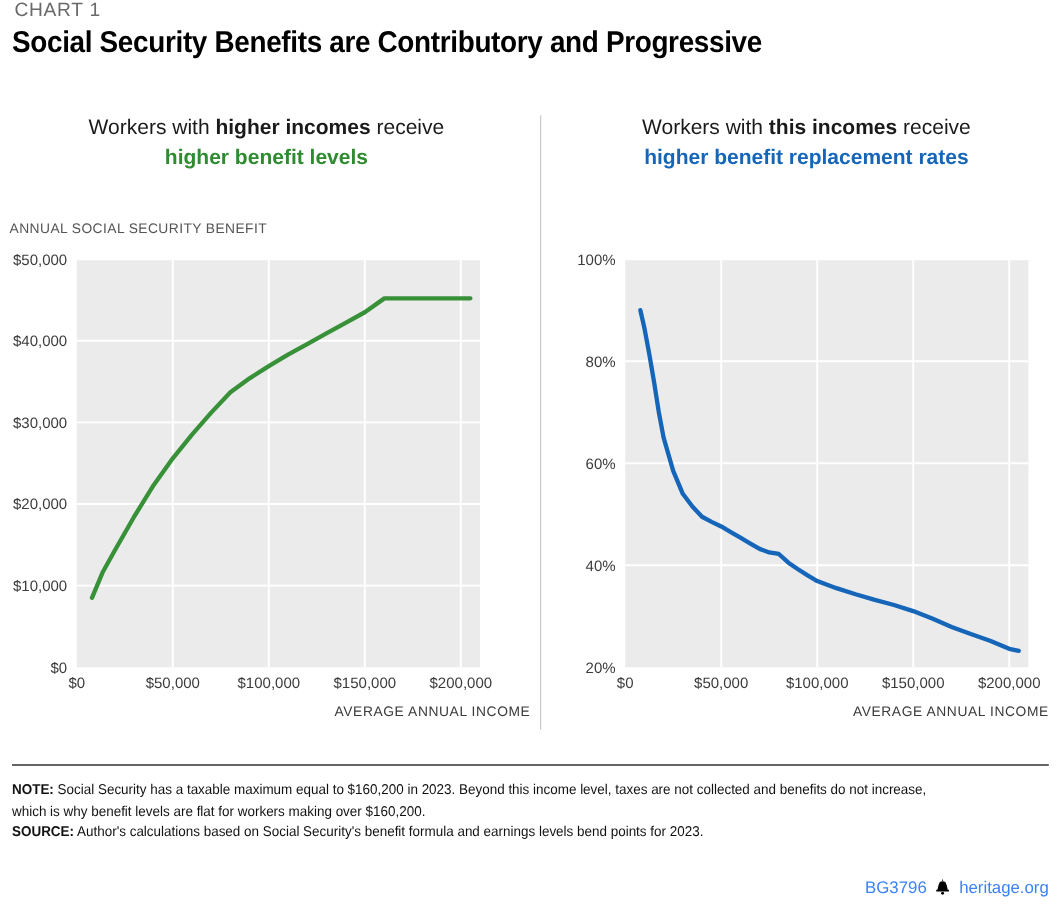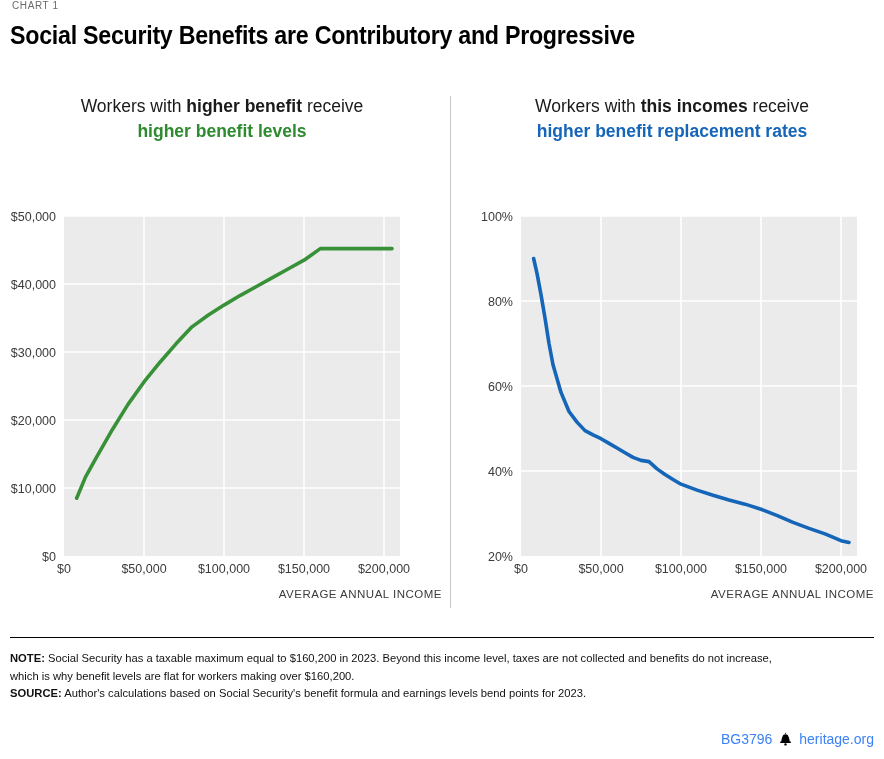--- a/index.html
+++ b/index.html
@@ -21,21 +21,21 @@
     height: 759px;
     box-sizing: border-box;
     padding: 0 12px;
   }
 
   
   .chart-kicker {
     position: absolute;
     left: 12px;
     top: 0px;
-    font-size: 10px;
+    font-size: 16px;
     letter-spacing: 0.6px;
     color: #6a6a6a;
     font-family: "Liberation Sans", sans-serif;
   }
   .chart-title {
     position: absolute;
     left: 10px;
     top: 21px;
     font-size: 25px;
     font-weight: bold;
@@ -179,24 +179,25 @@
   <div class="chart-kicker">CHART 1</div>
   <div class="chart-title">Social Security Benefits are Contributory and Progressive</div>
 
   <div class="panels">
 
     <div class="panel-divider"></div>
 
     <div class="panel panel-left">
 
       <div class="subtitle">
-        <span>Workers with </span><span class="b">higher benefit</span><span> receive</span><br>
+        <span>Workers with </span><span class="b">higher incomes</span><span> receive</span><br>
         <span class="accent-green">higher benefit levels</span>
       </div>
 
+      <div class="axis-caption axis-caption-left">ANNUAL SOCIAL SECURITY BENEFIT</div>
 
       <div class="plot-wrap">
         <svg class="plot-svg" width="440" height="500" viewBox="0 0 440 500">
 
           <rect id="l-bg" x="62" y="128" width="336" height="340" fill="#ebebeb"></rect>
           <g id="l-grid">
               <line x1="62" x2="398" y1="400" y2="400" stroke="#ffffff" stroke-width="1.6"></line>
               <line x1="62" x2="398" y1="332" y2="332" stroke="#ffffff" stroke-width="1.6"></line>
               <line x1="62" x2="398" y1="264" y2="264" stroke="#ffffff" stroke-width="1.6"></line>
               <line x1="62" x2="398" y1="196" y2="196" stroke="#ffffff" stroke-width="1.6"></line>

